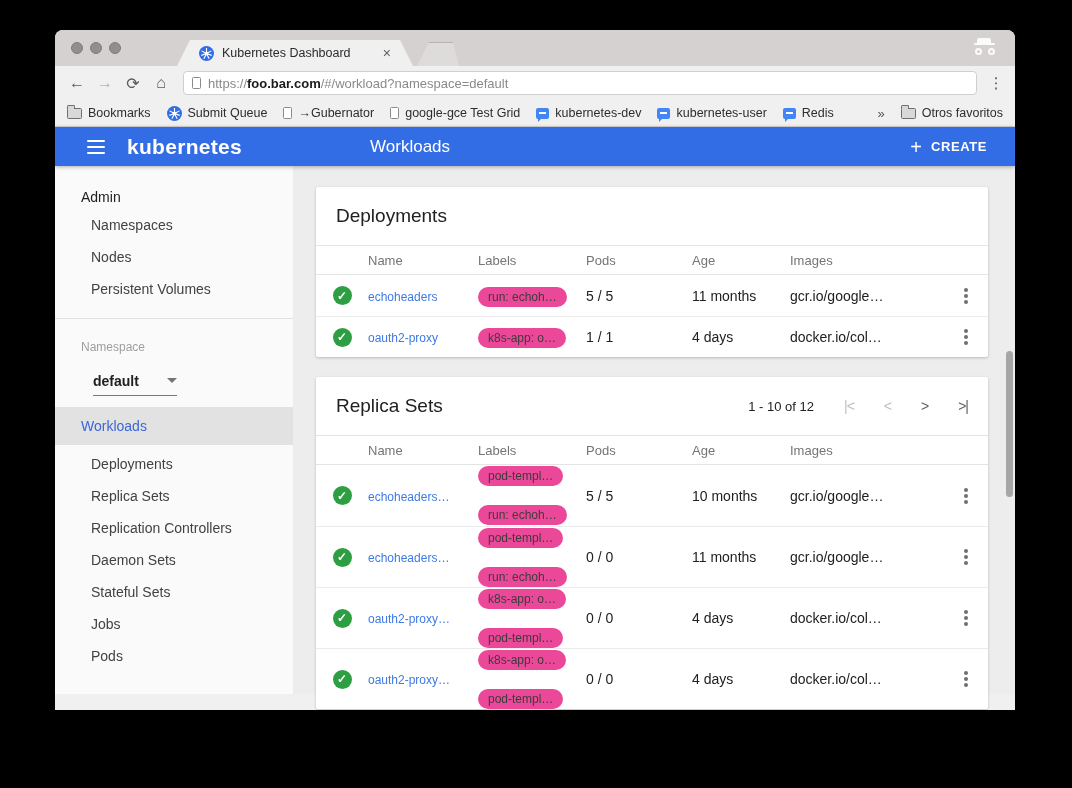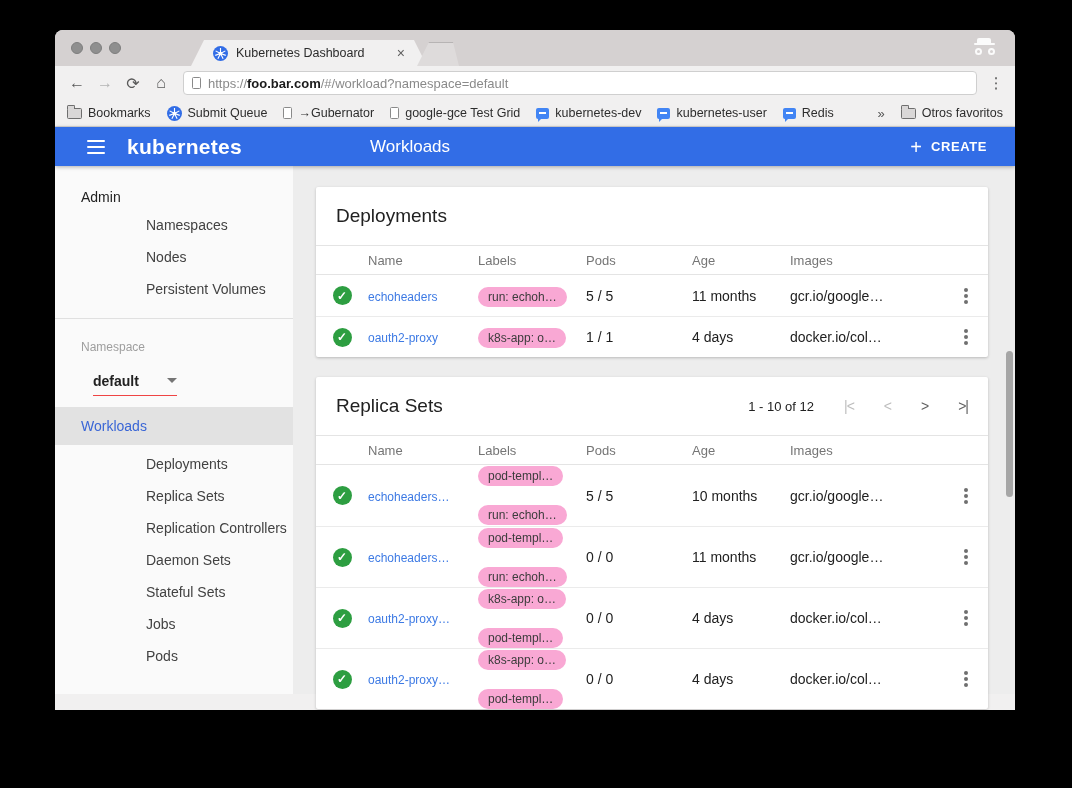--- a/index.html
+++ b/index.html
@@ -6,21 +6,21 @@
   html,body { width:1072px; height:788px; background:#000; overflow:hidden;
               font-family:"Liberation Sans", sans-serif; }
 
   .window { position:absolute; left:55px; top:30px; width:960px; height:680px;
             background:#f1f0f0; border-radius:8px 8px 0 0; overflow:hidden; }
 
   
   .titlebar { position:relative; height:36px; background:#d5d1d1; }
   .lights { position:absolute; left:16px; top:12px; display:flex; gap:7px; }
   .light { width:12px; height:12px; border-radius:50%; background:#8f8f8f; border:1px solid #7e7e7e; }
-  .tab { position:absolute; left:136px; top:10px; width:236px; height:26px; background:#f1f0f0;
+  .tab { position:absolute; left:122px; top:10px; width:236px; height:26px; background:#f1f0f0;
          clip-path:polygon(13px 0, calc(100% - 13px) 0, 100% 100%, 0 100%);
          display:flex; align-items:center; padding:0 22px; gap:8px; }
   .tab-title { font-size:12.5px; color:#2b2b2b; white-space:nowrap; flex:1; }
   .tab-close { font-size:14px; color:#5f5f5f; cursor:default; }
   .newtab { position:absolute; left:362px; top:12px; width:42px; height:24px; background:#dedbdb;
             clip-path:polygon(12px 0, calc(100% - 6px) 0, 100% 100%, 0 100%); border-top:1px solid #b7b4b4; }
   .incog { position:absolute; right:18px; top:7px; width:24px; height:22px; }
   .incog .hat { position:absolute; left:4px; top:1px; width:14px; height:5px; background:#fbfbfb; border-radius:2px 2px 0 0; }
   .incog .brim { position:absolute; left:1px; top:6px; width:21px; height:2px; background:#fbfbfb; border-radius:1px; }
   .incog .eyeL,.incog .eyeR { position:absolute; top:11px; width:7px; height:7px; border:2px solid #fbfbfb; border-radius:50%; }
@@ -63,21 +63,21 @@
   .create-btn { display:flex; align-items:center; gap:9px; }
   .create-plus { font-size:20px; font-weight:normal; line-height:1; }
   .create-label { font-size:13px; font-weight:bold; letter-spacing:.6px; }
 
   
   .content { display:flex; height:528px; }
   .sidebar { width:238px; background:#fafafa; flex:none; font-size:14px; color:#424242; }
   .main { flex:1; background:#ededed; padding:21px 0 0 23px; position:relative; }
 
   .sb-admin { padding:23px 0 0 26px; color:#212121; height:43px; }
-  .sb-item { padding-left:58px; height:32px; line-height:32px; white-space:nowrap;margin-left:33px; }
+  .sb-item { padding-left:36px; height:32px; line-height:32px; white-space:nowrap; }
   .sb-divider { border-top:1px solid #e0e0e0; margin-top:13px; }
   .sb-nslabel { padding:21px 0 0 26px; font-size:12px; color:#9e9e9e; height:37px; }
   .sb-select { margin-left:38px; width:84px; height:30px; display:flex; align-items:center; justify-content:space-between;
                border-bottom:1px solid #ef4444; font-weight:bold; color:#212121;margin-top:10px; }
   .caret { width:0; height:0; border-left:5px solid transparent; border-right:5px solid transparent; border-top:5px solid #757575; }
   .sb-selected { margin-top:11px; height:38px; line-height:38px; background:#e2e2e2; color:#3a66d6; padding-left:26px; }
   .sb-children { padding-top:3px; }
 
   
   .card { width:672px; background:#fff; border-radius:2px; box-shadow:0 1px 3px rgba(0,0,0,.22); }
@@ -96,21 +96,21 @@
   .c-status { width:52px; display:flex; justify-content:center; flex:none; }
   .c-name { width:110px; flex:none; } .c-labels { width:108px; flex:none; }
   .c-pods { width:106px; flex:none; } .c-age { width:98px; flex:none; }
   .c-images { flex:1; } .c-menu { width:44px; flex:none; display:flex; justify-content:center; }
   .thead .c-name,.thead .c-labels,.thead .c-pods,.thead .c-age,.thead .c-images { padding:0; }
   .cell { font-size:14px; color:#212121; white-space:nowrap; overflow:hidden; }
   .link { font-size:12px; color:#3d7ae4; text-decoration:none; white-space:nowrap; }
   .check { width:19px; height:19px; border-radius:50%; background:#2d9e41; color:#fff; font-size:12px; font-weight:bold;
            display:flex; align-items:center; justify-content:center; }
   .chipcol { display:flex; flex-direction:column; gap:19px; align-items:flex-start; }
-  .chip { background:#f9a8d4; color:#3c3c3c; font-size:12px; border-radius:10px; padding:3px 10px; white-space:nowrap; }
+  .chip { background:#ec4899; color:#3c3c3c; font-size:12px; border-radius:10px; padding:3px 10px; white-space:nowrap; }
   .kebab { width:4px; height:4px; border-radius:50%; background:#6f6f6f;
            box-shadow:0 -6px 0 #6f6f6f, 0 6px 0 #6f6f6f; }
 
   .scrollthumb { position:absolute; right:2px; top:185px; width:7px; height:146px; background:#a6a6a6; border-radius:4px; z-index:9; }
 </style>
 </head>
 <body>
 
 <div class="window">
 

